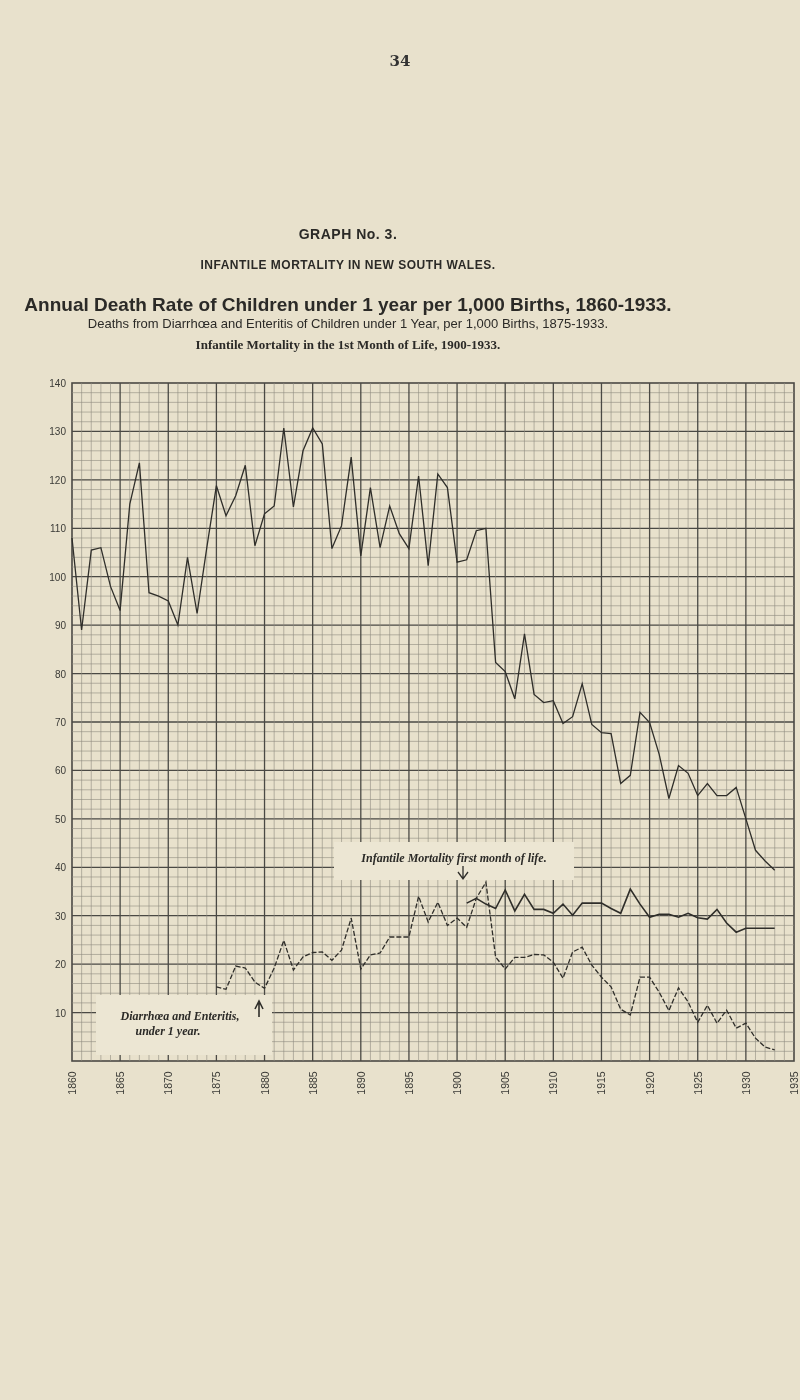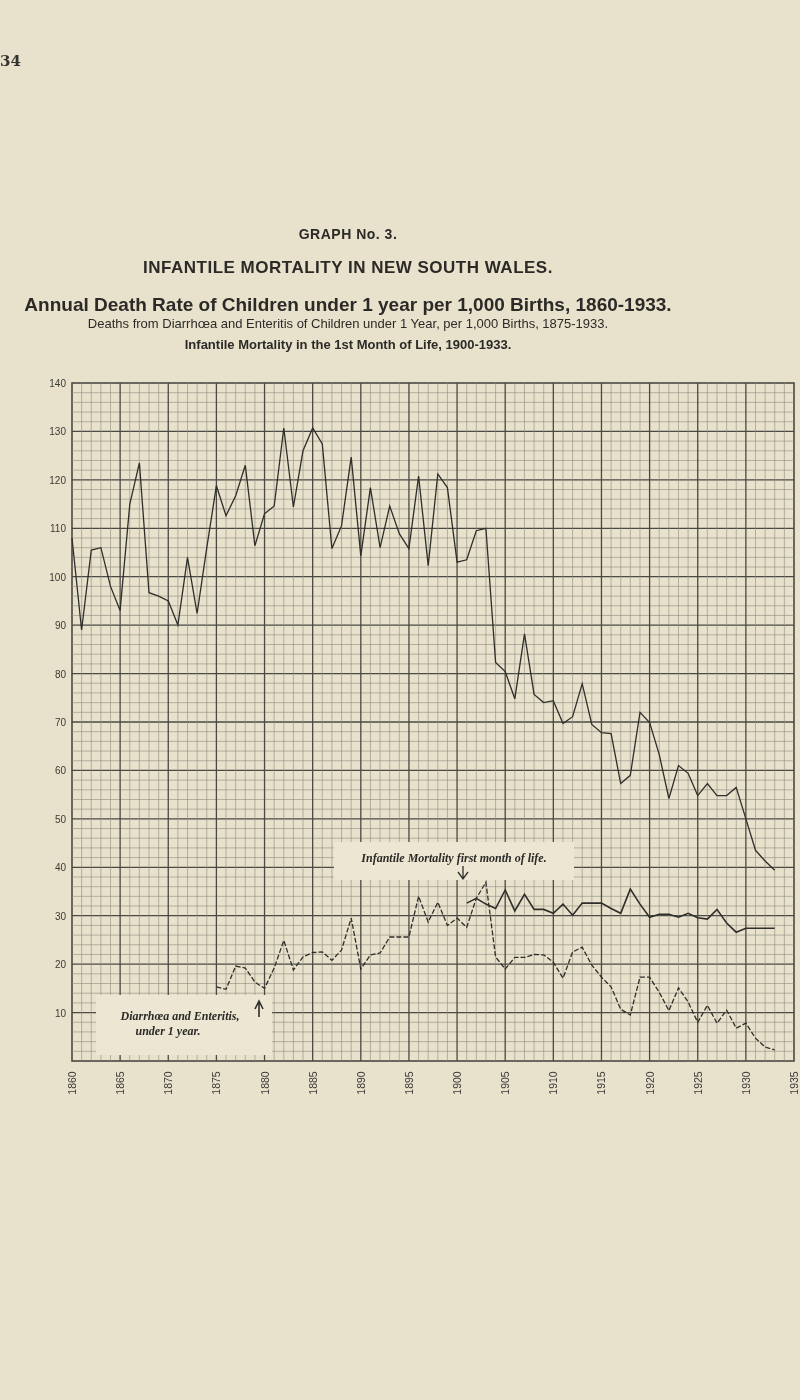--- a/index.html
+++ b/index.html
@@ -4,29 +4,29 @@
 <style>
   html, body { margin: 0; padding: 0; }
   body {
     width: 800px; height: 1400px; overflow: hidden;
     background: #e8e1cc;
     font-family: "Liberation Sans", sans-serif;
     color: #2b2a27;
     position: relative;
   }
   .page-number {
-    position: absolute; top: 52px; left: 0; width: 800px; text-align: left;
+    position: absolute; top: 52px; left: 0; width: 800px; text-align: center;
     font-family: "DejaVu Serif", serif; font-weight: bold; font-size: 15px; color: #333;
   }
   .titles { position: absolute; left: 0; width: 696px; text-align: center; }
   .graph-no { top: 226px; font-size: 14px; font-weight: bold; letter-spacing: 0.5px; }
-  .main-title { top: 258px; font-size: 17px; font-weight: bold; letter-spacing: 0.5px; }
+  .main-title { top: 258px; font-size: 12px; font-weight: bold; letter-spacing: 0.5px; }
   .sub1 { top: 294px; font-size: 19px; font-weight: bold; }
   .sub2 { top: 316px; font-size: 13px; font-weight: normal; }
-  .sub3 { top: 337px; font-size: 13px; font-weight: bold; }
+  .sub3 { top: 337px; font-size: 13px; font-weight: bold; font-family: Liberation Serif, serif; }
   svg { position: absolute; left: 0; top: 0; }
   .ytick { font-family: "Liberation Sans", sans-serif; font-size: 10px; fill: #3a3a36; }
   .xtick { font-family: "Liberation Sans", sans-serif; font-size: 10.5px; fill: #3a3a36; }
   .annot-b { font-family: "Liberation Serif", serif; font-style: italic; font-weight: bold; font-size: 12px; fill: #2b2a27; }
 </style>
 </head>
 <body>
 
 <div class="page-number">34</div>
 <div class="titles graph-no">GRAPH No. 3.</div>

